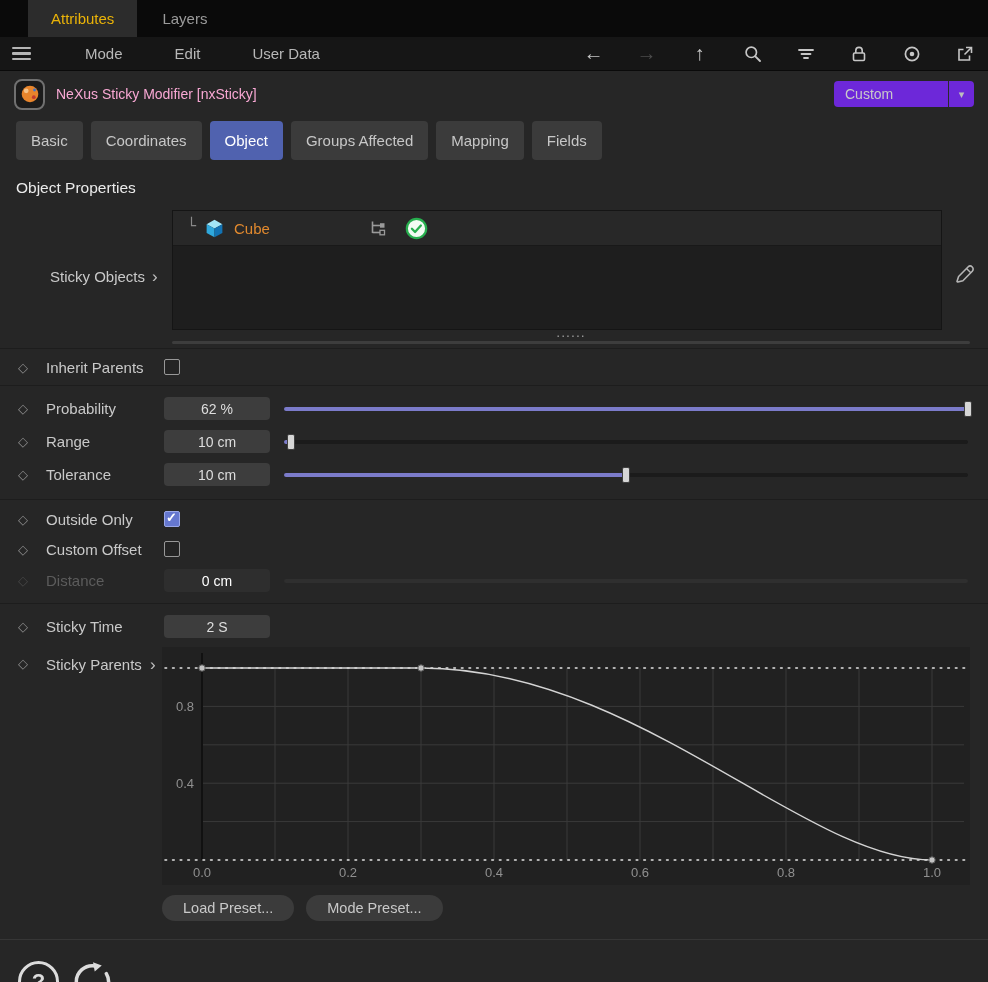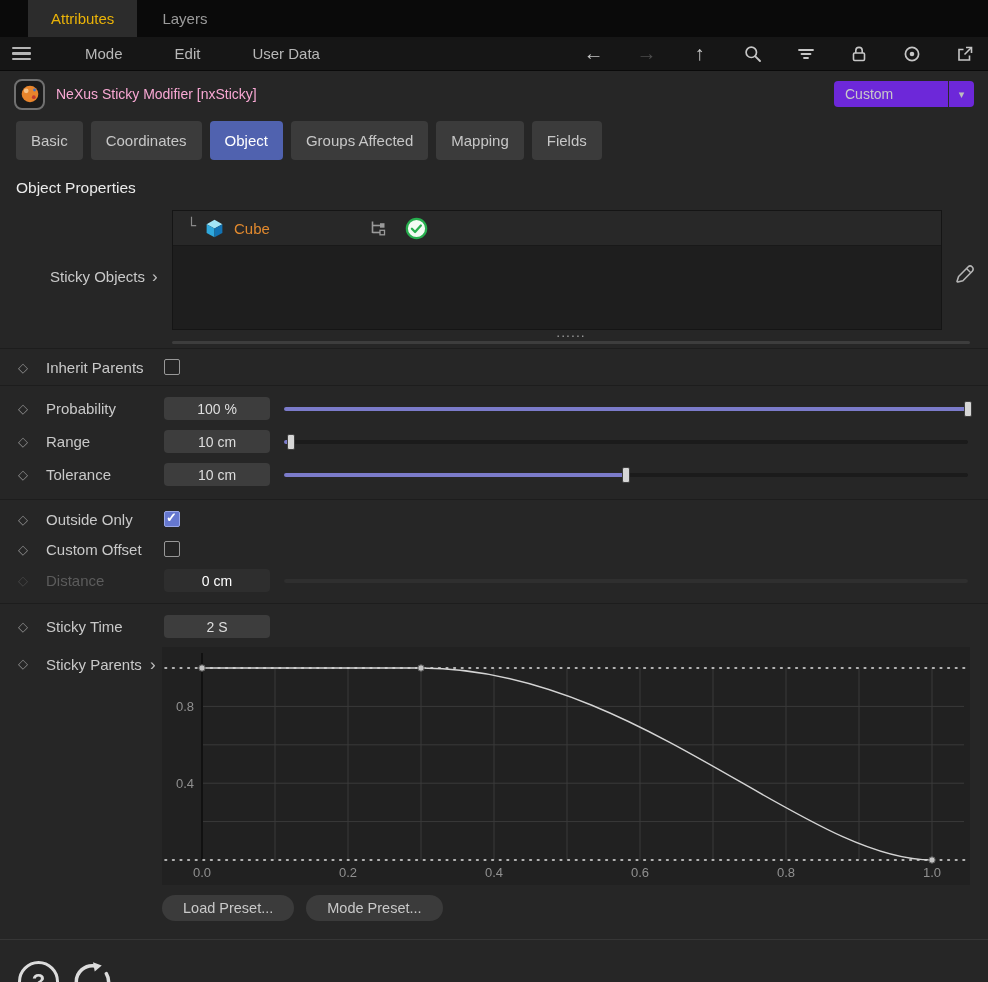--- a/index.html
+++ b/index.html
@@ -228,21 +228,21 @@
     <div class="cb"></div>
     <span></span>
   </div>
 
   <div class="sep"></div>
   <div style="height:6px;"></div>
 
   <div class="prow">
     <span class="diamond">◇</span>
     <span class="plabel">Probability</span>
-    <div class="field">100 %</div>
+    <div class="field">62 %</div>
     <div class="slider" style="--pct: 100%;">
       <div class="track"></div>
       <div class="fill"></div>
       <div class="handle"></div>
     </div>
   </div>
 
   <div class="prow">
     <span class="diamond">◇</span>
     <span class="plabel">Range</span>

